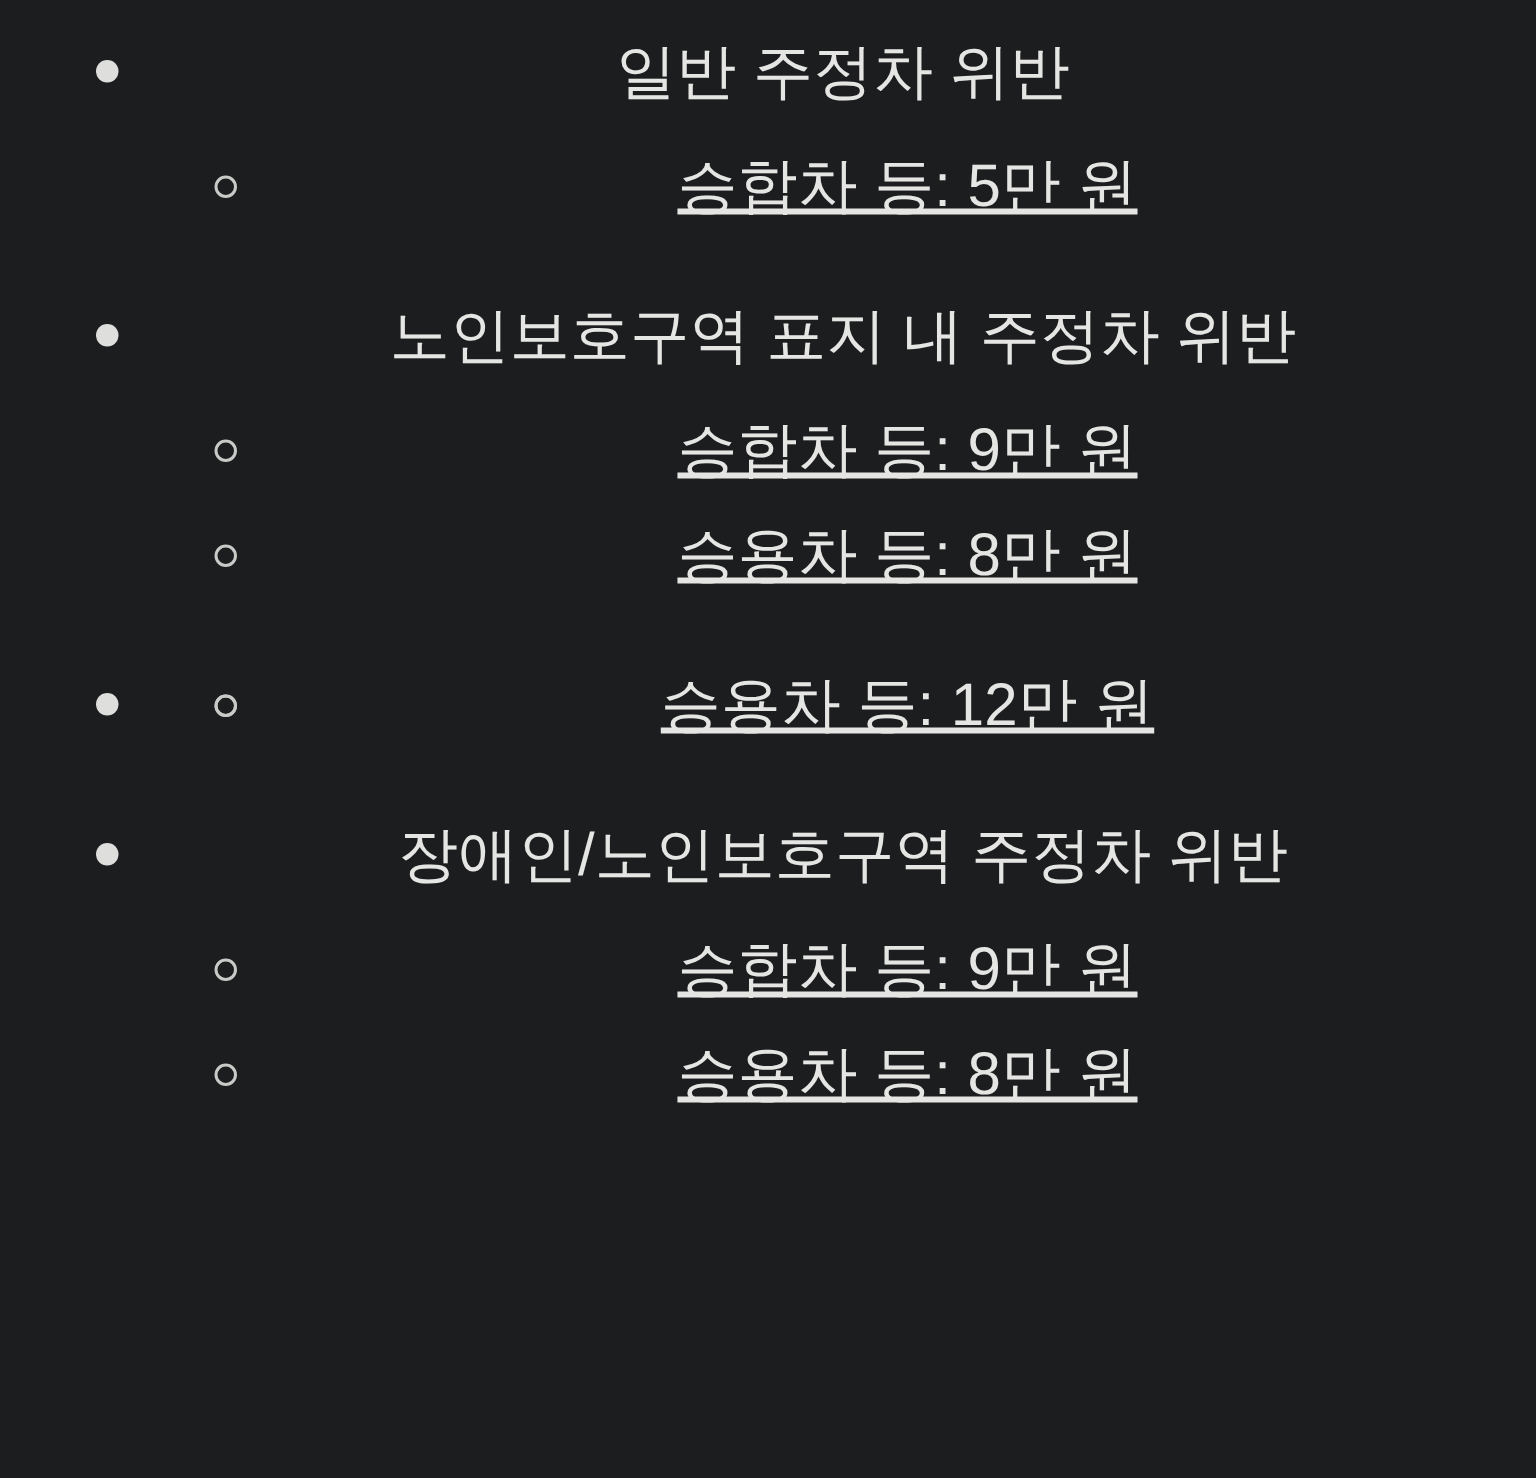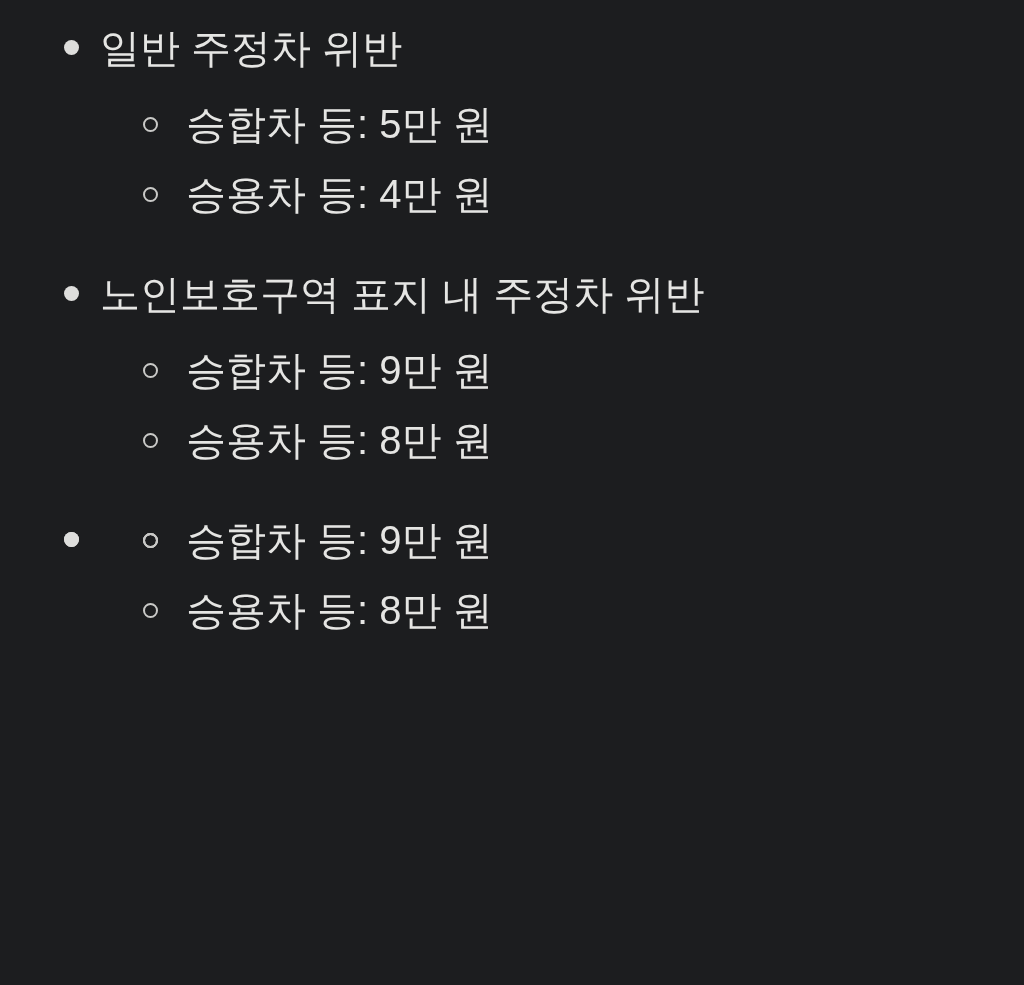--- a/index.html
+++ b/index.html
@@ -21,23 +21,25 @@
     list-style: none;
     margin: 0;
     padding: 0;
   }
   .list {
     padding-top: 13px;
   }
   .li1 {
     position: relative;
     padding-left: 100px;
+    text-align: center;
   }
   .ul2 {
     margin: 6px 0 30px 0;
+    text-decoration: underline;
   }
   .li2 {
     position: relative;
     padding-left: 86px;
   }
   .bullet {
     position: absolute;
     display: block;
     box-sizing: border-box;
   }
@@ -68,24 +70,20 @@
 <ul class="list">
 
   <li class="li1">
     <span class="bullet disc"></span>
     <span class="item-text">일반 주정차 위반</span>
     <ul class="ul2">
       <li class="li2">
         <span class="bullet circle"></span>
         <span class="item-text">승합차 등: 5만 원</span>
       </li>
-      <li class="li2">
-        <span class="bullet circle"></span>
-        <span class="item-text">승용차 등: 4만 원</span>
-      </li>
     </ul>
   </li>
 
   <li class="li1">
     <span class="bullet disc"></span>
     <span class="item-text">노인보호구역 표지 내 주정차 위반</span>
     <ul class="ul2">
       <li class="li2">
         <span class="bullet circle"></span>
         <span class="item-text">승합차 등: 9만 원</span>
@@ -98,26 +96,28 @@
   </li>
 
   <li class="li1">
     <span class="bullet disc"></span>
     <ul class="ul2">
       <li class="li2">
         <span class="bullet circle"></span>
       </li>
       <li class="li2">
         <span class="bullet circle"></span>
+        <span class="item-text">승용차 등: 12만 원</span>
       </li>
     </ul>
   </li>
 
   <li class="li1">
     <span class="bullet disc"></span>
+    <span class="item-text">장애인/노인보호구역 주정차 위반</span>
     <ul class="ul2">
       <li class="li2">
         <span class="bullet circle"></span>
         <span class="item-text">승합차 등: 9만 원</span>
       </li>
       <li class="li2">
         <span class="bullet circle"></span>
         <span class="item-text">승용차 등: 8만 원</span>
       </li>
     </ul>

